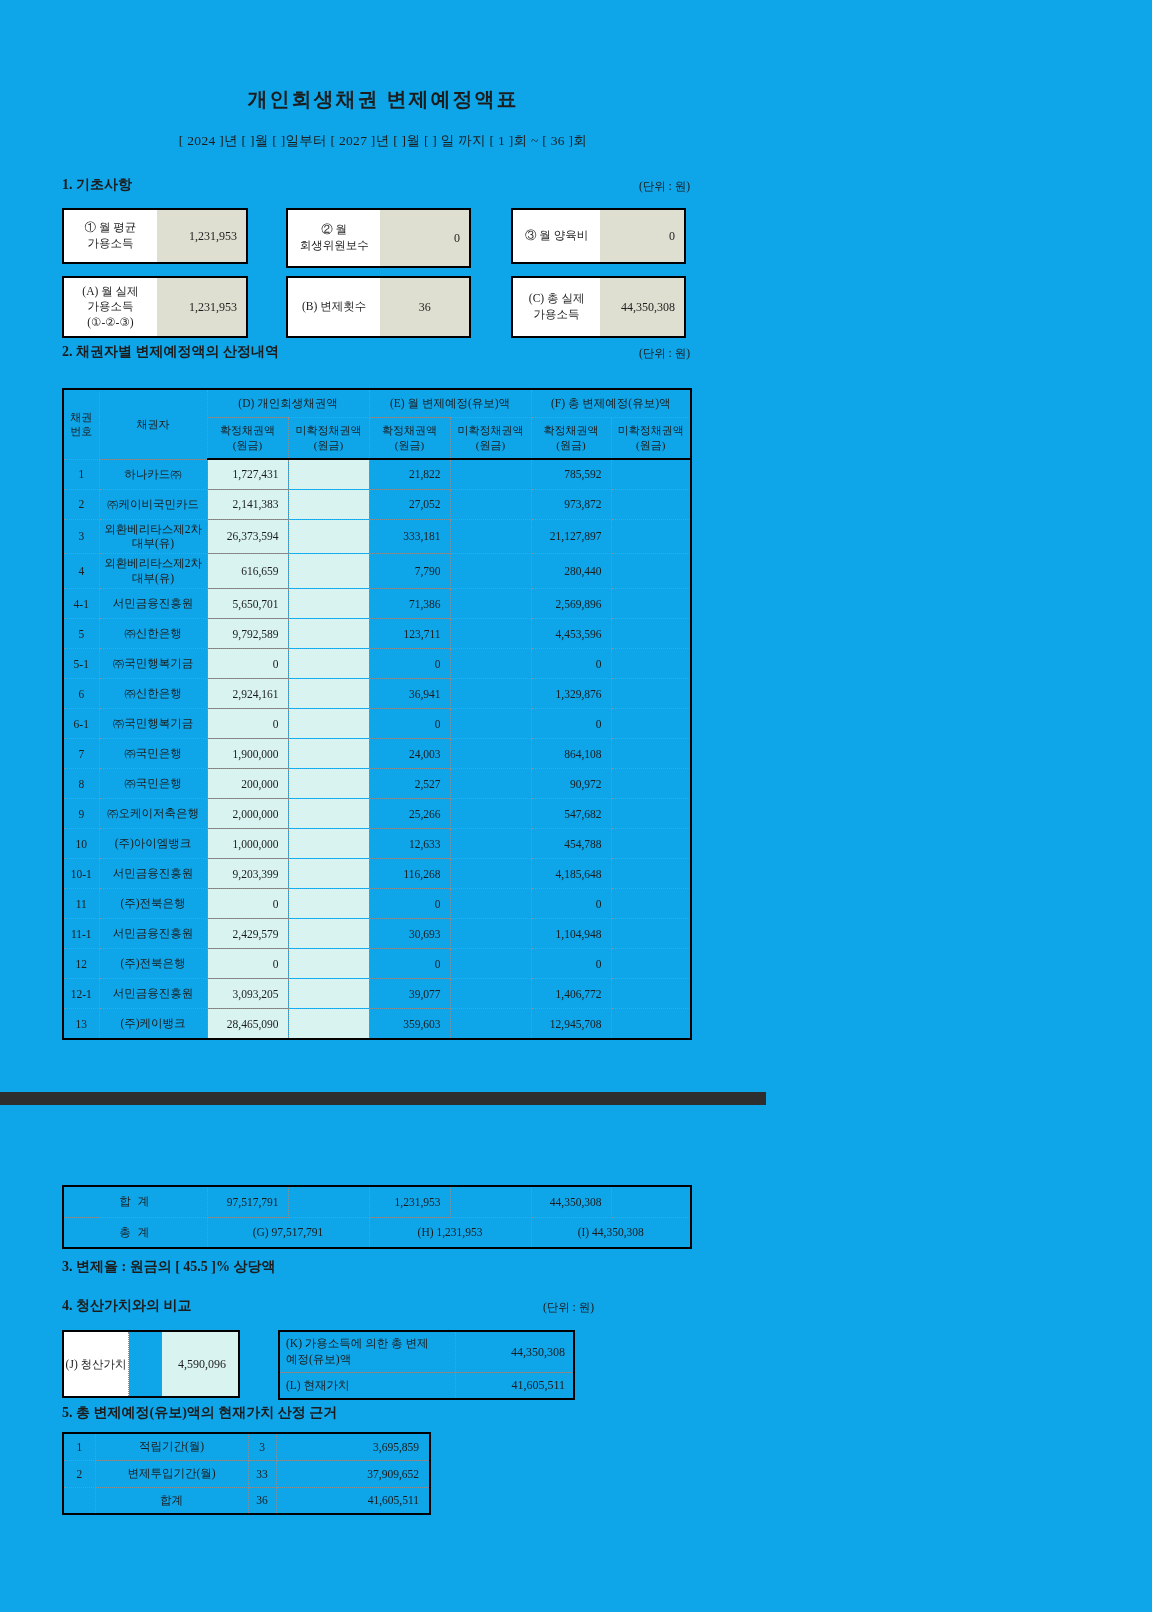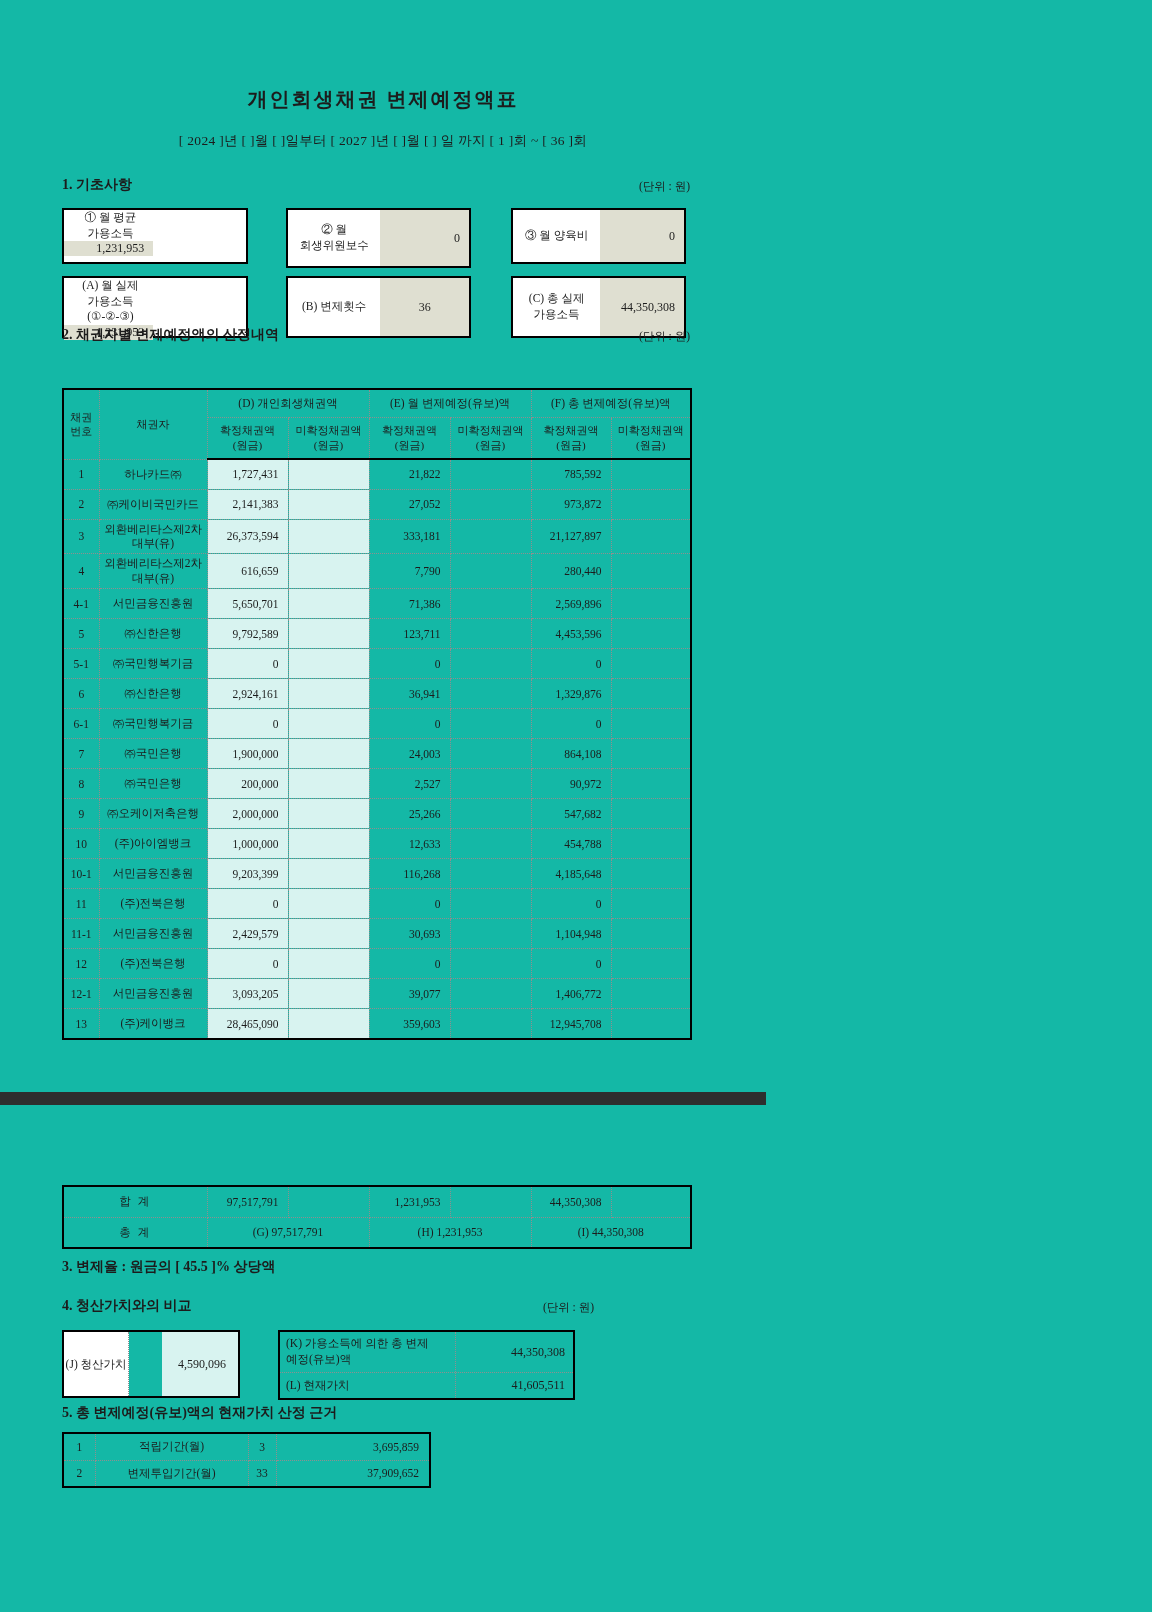--- a/index.html
+++ b/index.html
@@ -2,41 +2,41 @@
 <html><head>
 <meta charset="utf-8">
 <style>
   * { box-sizing: border-box; margin: 0; padding: 0; }
   html,body { background:#ffffff; }
   body {
     width:1152px; height:1612px; position:relative;
     font-family:"Liberation Serif","DejaVu Serif",serif;
     color:#1c1c1c;
   }
-  .page { position:absolute; inset:0; width:1152px; height:1612px; background:#14b8a6; overflow:hidden; }
+  .page { position:absolute; inset:0; width:1152px; height:1612px; background:#0ea5e9; overflow:hidden; }
   .abs { position:absolute; }
   .pre { white-space:pre-line; }
 
   .title { top:86px; left:0; width:766px; text-align:center; font-size:20px; font-weight:bold; letter-spacing:2px; }
   .subtitle { top:132px; left:0; width:766px; text-align:center; font-size:13.5px; letter-spacing:0.3px; }
 
   .sec-row { left:62px; width:628px; display:flex; justify-content:space-between; align-items:flex-end; }
   .sec-head { font-size:14px; font-weight:bold; }
   .unit { font-size:11.5px; font-weight:normal; }
 
   
   .boxes { left:62px; top:208px; width:628px; }
   .box-line { display:flex; margin-bottom:8px; }
   .ibox { border:2px solid #000; display:flex; background:#fff; }
   .ibox .lbl { display:flex; align-items:center; justify-content:center; text-align:center;
                font-size:11.5px; line-height:1.35; width:51%; background:#fff; }
   .ibox .val { width:49%; background:#dfdfd1; font-size:12px; display:flex; align-items:center;
                justify-content:flex-end; padding-right:9px; }
   .ibox .val.center { justify-content:center; padding-right:0; }
-  .b1 { width:186px; height:56px;flex-direction:column; } .b2 { width:185px; height:60px; margin-left:38px; }
+  .b1 { width:186px; height:56px; } .b2 { width:185px; height:60px; margin-left:38px; }
   .b3 { width:175px; height:56px; margin-left:40px; }
   .r2 .b1,.r2 .b2,.r2 .b3 { height:62px; }
 
   
   table { border-collapse:collapse; table-layout:fixed; }
   .claims { left:62px; top:388px; width:628px; }
   .claims table, .sums table { width:628px; border:2px solid #000; }
   th, td { border:1px dotted #8f8f8f; font-weight:normal; font-size:11px; overflow:hidden; }
   th { text-align:center; line-height:1.3; padding:2px 1px; }
   thead tr:last-child th { border-bottom:2px solid #000; }
@@ -123,21 +123,21 @@
         <div class="val center">36</div>
       </div>
       <div class="ibox b3">
         <div class="lbl pre">(C) 총 실제
 가용소득</div>
         <div class="val">44,350,308</div>
       </div>
     </div>
   </div>
 
-  <div class="abs sec-row" style="top:326px;gap:8px;">
+  <div class="abs sec-row" style="top:343px;gap:8px;">
     <span class="sec-head">2. 채권자별 변제예정액의 산정내역</span>
     <span class="unit">(단위 : 원)</span>
   </div>
 
   <div class="abs claims">
     <table>
       <colgroup>
         <col style="width:36px">
           <col style="width:108px">
         <col style="width:81px">
@@ -442,17 +442,23 @@
           <td class="lbl">적립기간(월)</td>
           <td class="mon">3</td>
           <td class="amt">3,695,859</td>
         </tr>
         <tr>
           <td class="no">2</td>
           <td class="lbl">변제투입기간(월)</td>
           <td class="mon">33</td>
           <td class="amt">37,909,652</td>
         </tr>
+        <tr>
+          <td class="no"></td>
+          <td class="lbl">합계</td>
+          <td class="mon">36</td>
+          <td class="amt">41,605,511</td>
+        </tr>
       </tbody>
     </table>
   </div>
 
 </div>
 
 </body></html>

